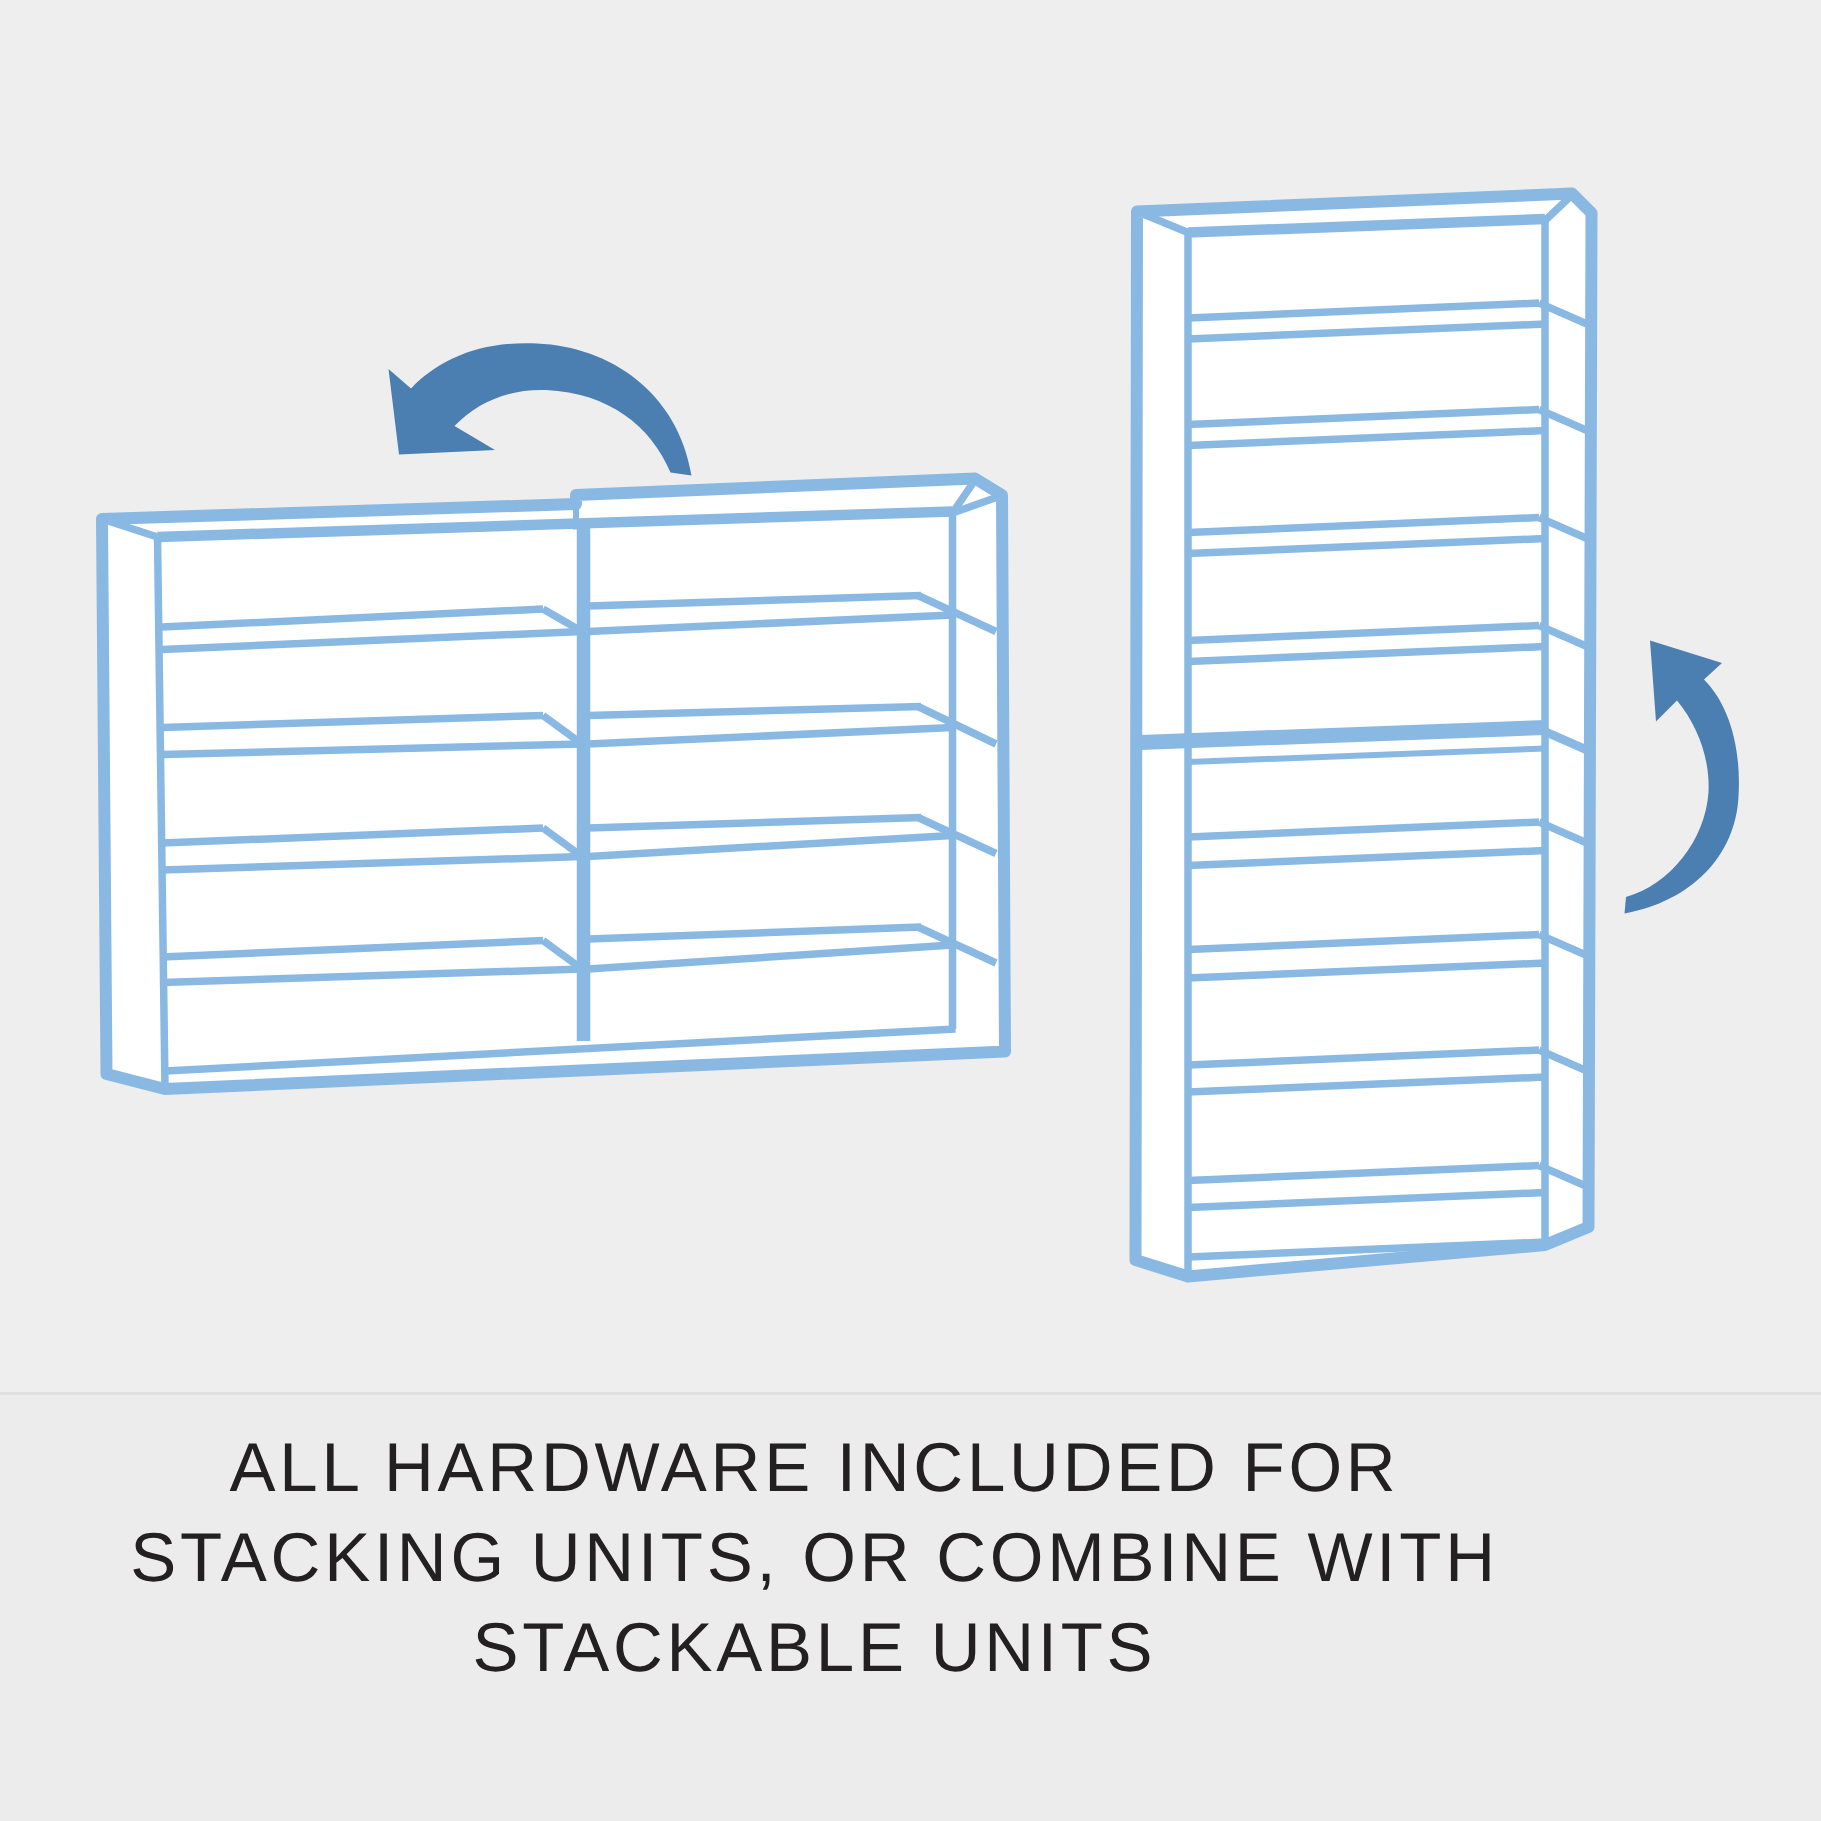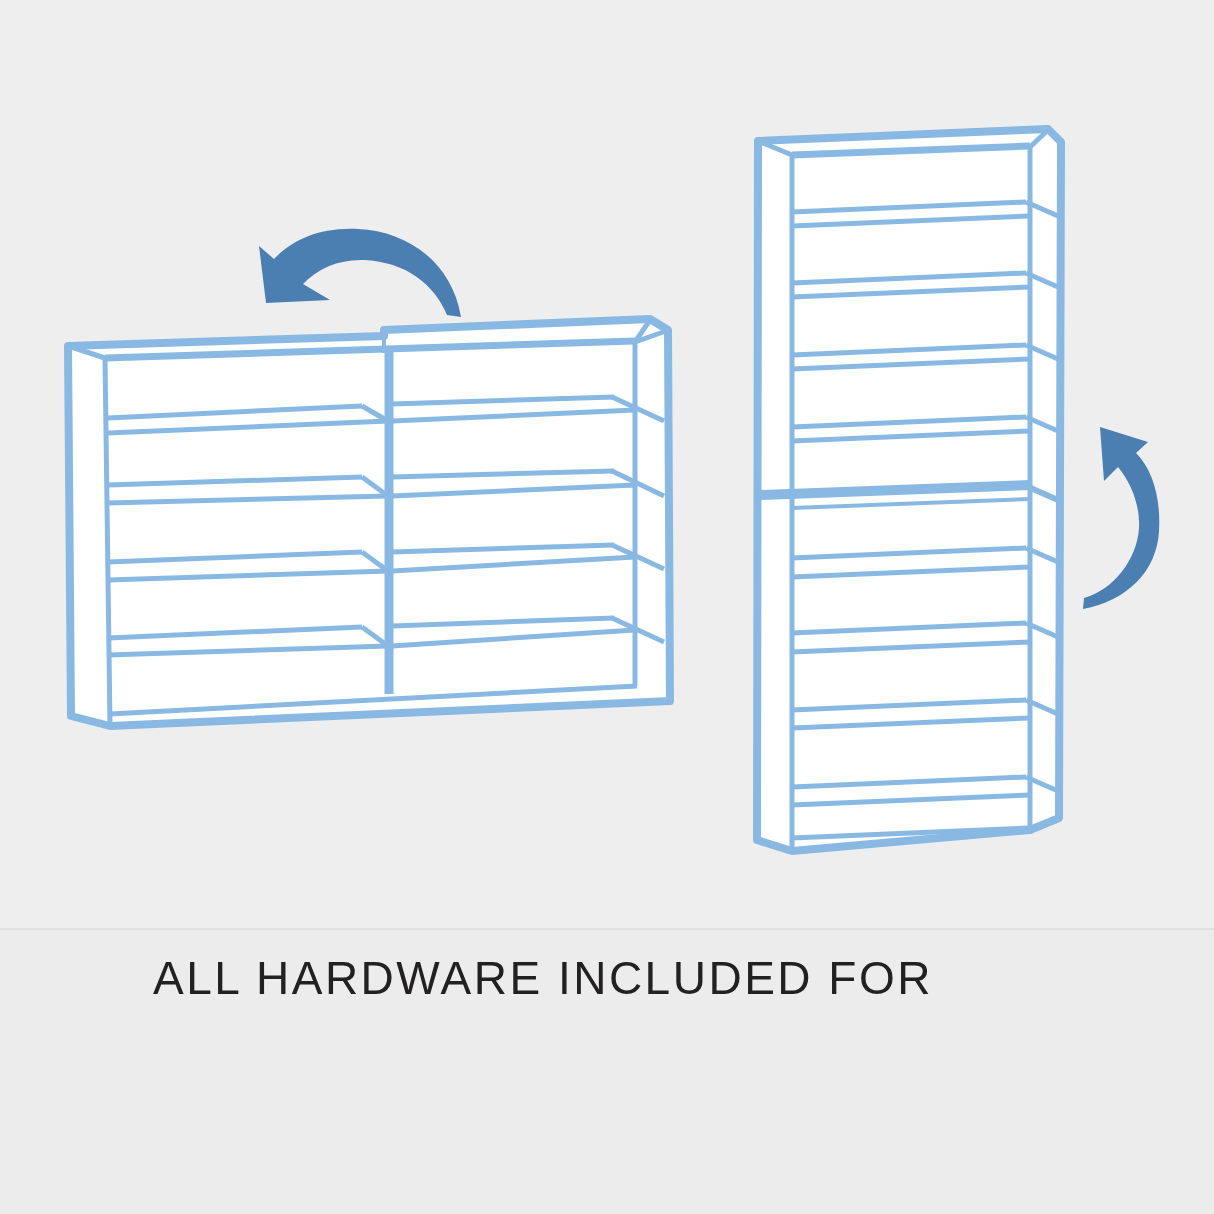--- a/index.html
+++ b/index.html
@@ -152,15 +152,17 @@
                  Z"></path>
       </g>
     </svg>
   </div>
 
   <div class="rule"></div>
   <div class="bg-bottom"></div>
 
   <div class="caption">
     <div class="cap-line">ALL HARDWARE INCLUDED FOR</div>
+    <div class="cap-line">STACKING UNITS, OR COMBINE WITH</div>
+    <div class="cap-line">STACKABLE UNITS</div>
   </div>
 
 </div>
 
 </body></html>

